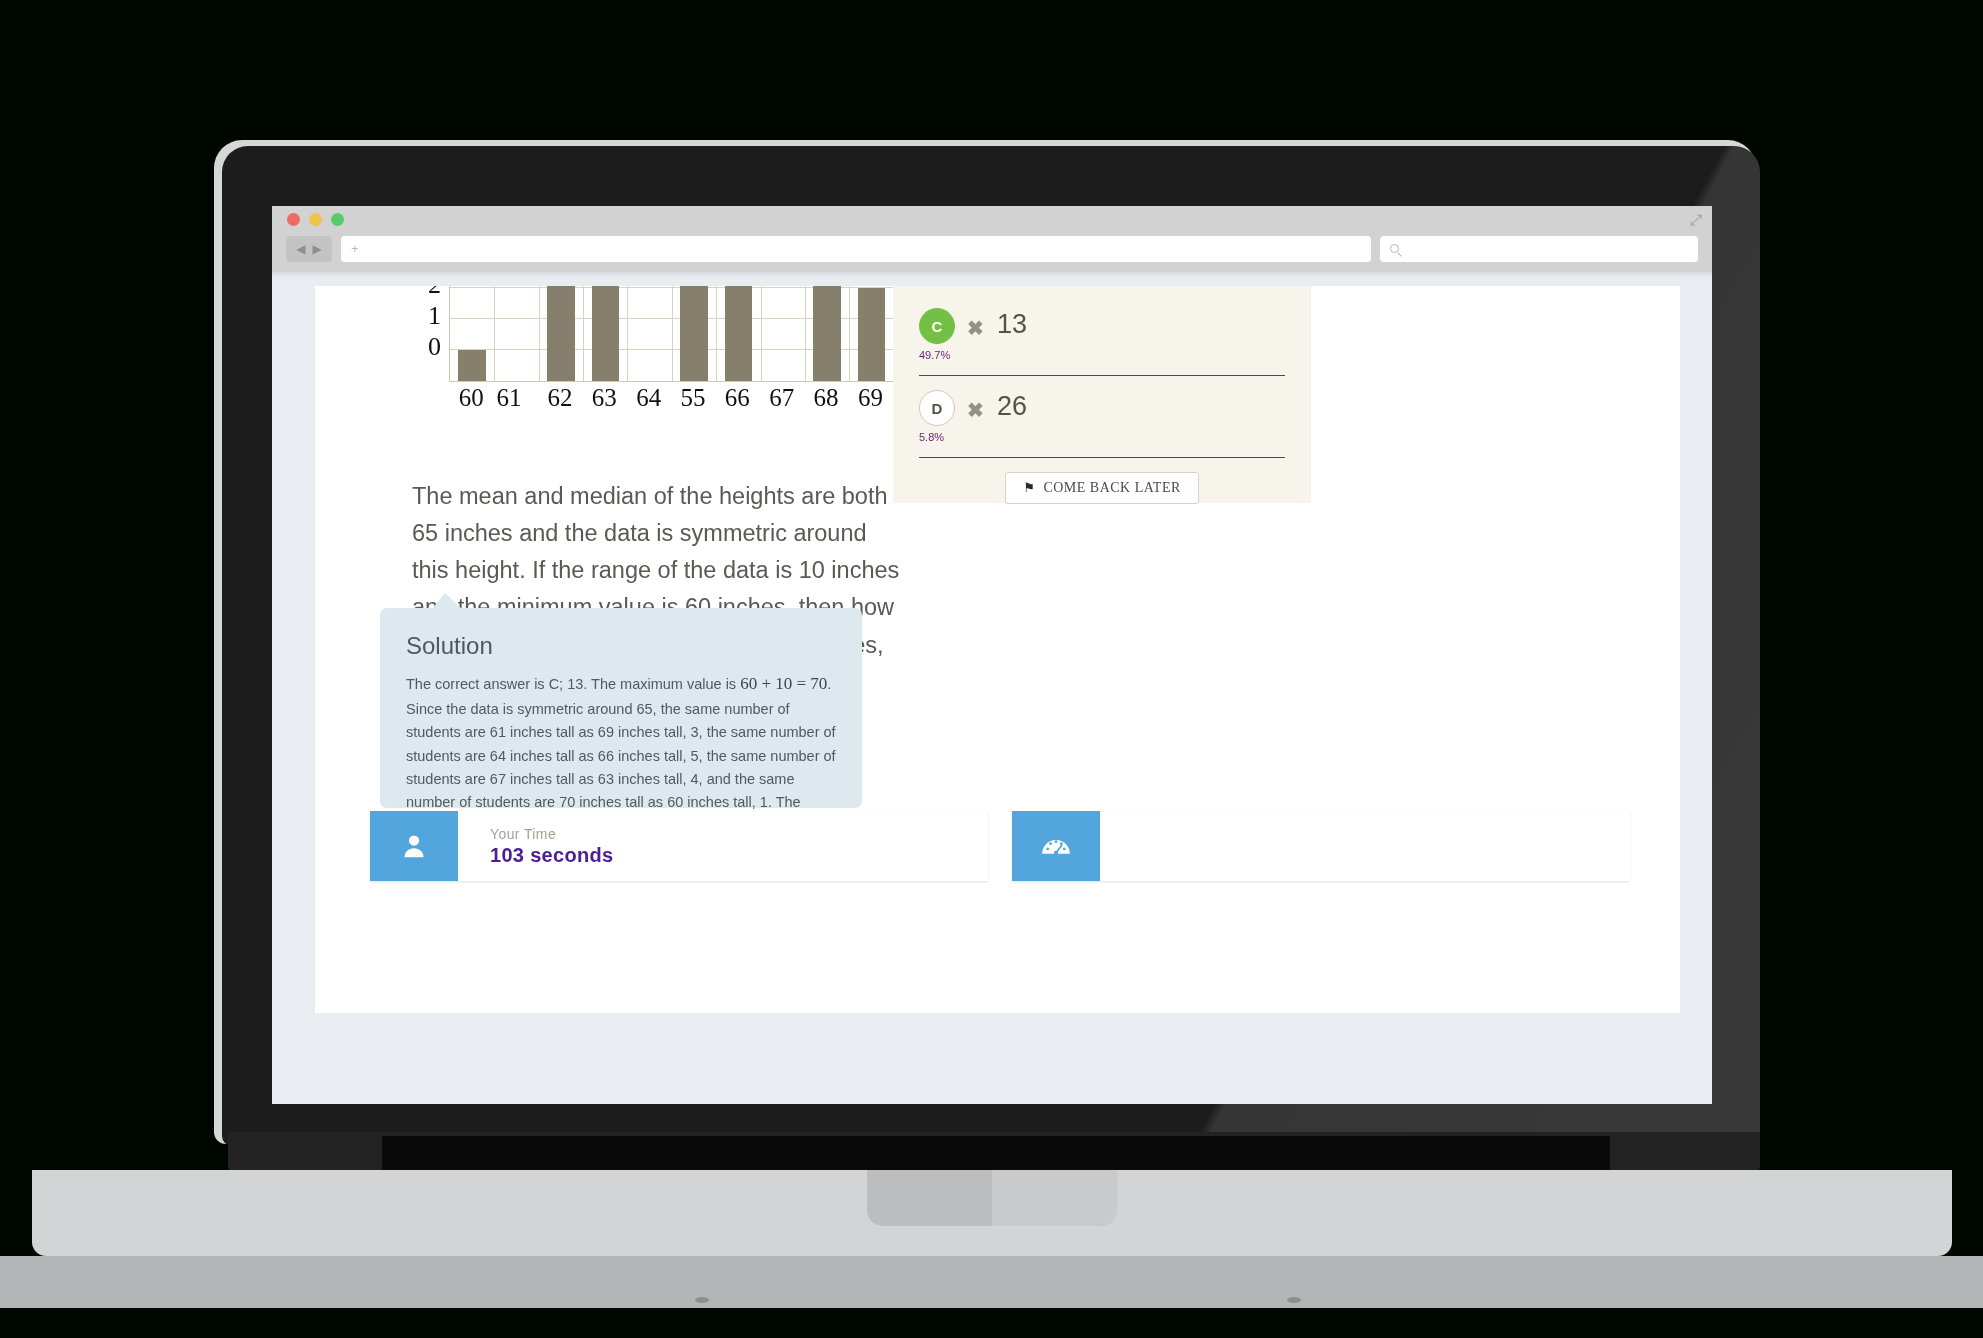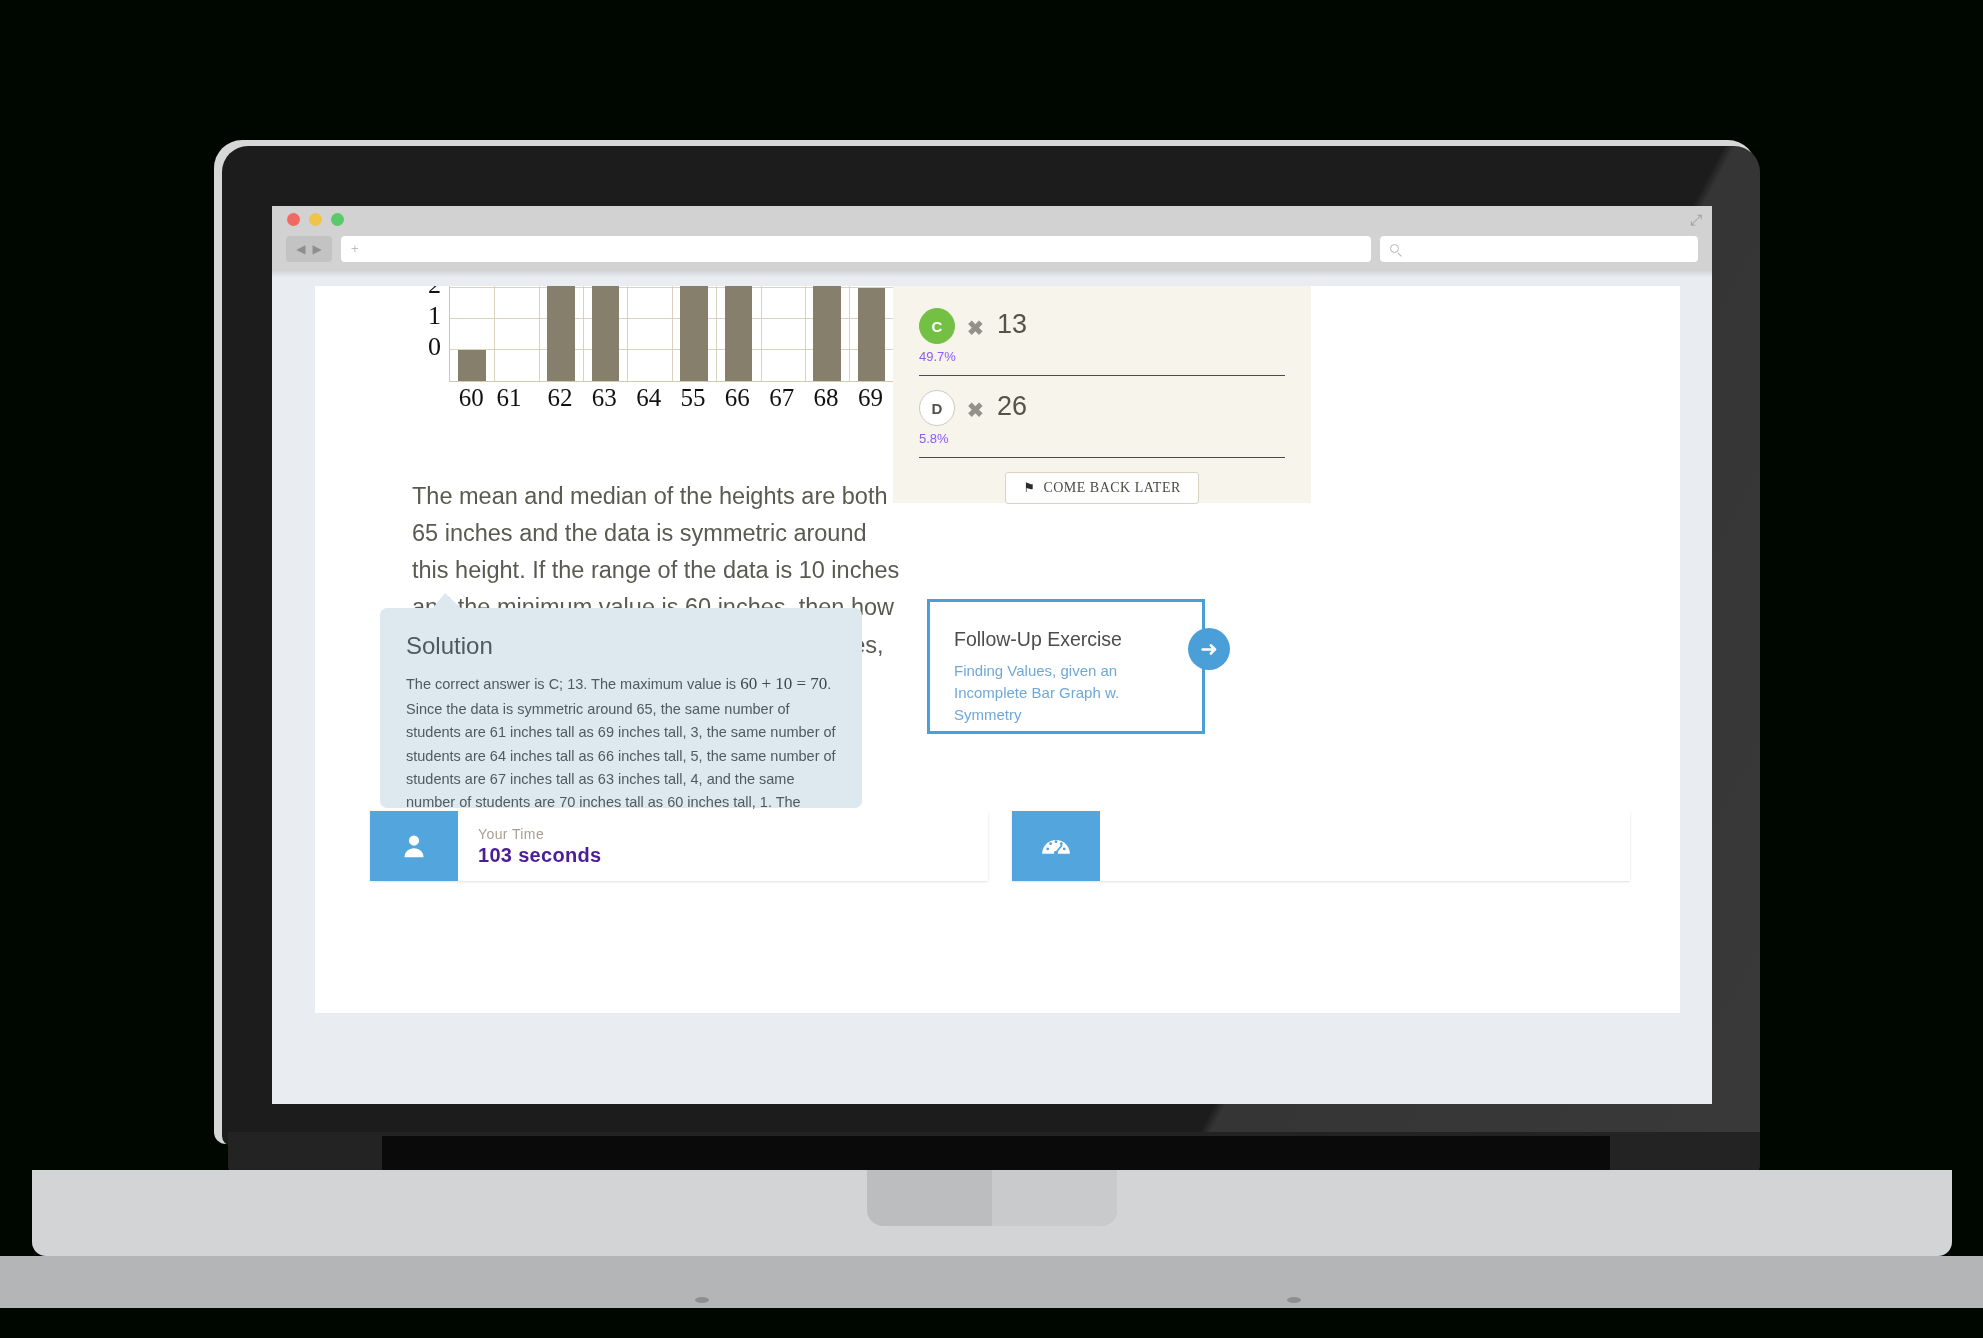--- a/index.html
+++ b/index.html
@@ -224,21 +224,21 @@
   .ans-x {
     position: absolute; left: 48px; top: 12px;
     color: #8a8madd; font-size: 20px; font-weight: bold; color: #94918a;
   }
   .ans-val {
     position: absolute; left: 78px; top: 5px;
     font-size: 27px; color: #55524a;
   }
   .ans-pct {
     position: absolute; left: 0; top: 45px;
-    font-size: 13px; color: #8b5cf6;
+    font-size: 11px; color: #701a75;
   }
   .cbl-wrap { text-align: center; padding-top: 4px; }
   .cbl-btn {
     display: inline-flex; align-items: center; gap: 8px;
     background: #fff; border: 1px solid #d8d3c3;
     border-radius: 3px; padding: 7px 17px;
     font-family: "Liberation Serif", serif;
     font-size: 14px; letter-spacing: 0.5px; color: #4e4b44;
     cursor: pointer;
   }
@@ -286,21 +286,21 @@
   }
   .stat {
     flex: 1; height: 70px; display: flex; background: #fff;
     box-shadow: 0 1px 2px rgba(0,0,0,0.12);
   }
   .stat-icon {
     width: 88px; background: #52a5dd;
     display: flex; align-items: center; justify-content: center;
     color: #fff;
   }
-  .stat-text { flex: 1; padding: 15px 0 0 20px; }
+  .stat-text { flex: 1; padding: 15px 0 0 32px; }
   .stat-label { font-size: 14px; color: #a89f93; letter-spacing: .4px; }
   .stat-value { font-size: 20px; font-weight: bold; color: #4c1d95; margin-top: 2px; letter-spacing: .3px; }
 </style>
 </head>
 <body>
 
 <div id="laptop-scene">
 
   <div class="lid-outer">
     <div class="lid-sheen"></div>
@@ -410,25 +410,20 @@
             </button>
           </div>
         </div>
 
         <div class="solution">
           <div class="sol-tail"></div>
           <div class="sol-title">Solution</div>
           <div class="sol-body"><span>The correct answer is C; 13. The maximum value is </span><span class="mathy">60 + 10 = 70</span><span>. Since the data is symmetric around 65, the same number of students are 61 inches tall as 69 inches tall, 3, the same number of students are 64 inches tall as 66 inches tall, 5, the same number of students are 67 inches tall as 63 inches tall, 4, and the same number of students are 70 inches tall as 60 inches tall, 1. The number of students who are 61 inches, 64 inches, 67 inches, or 70 inches tall is </span><span class="mathy">3 + 5 + 4 + 1 = 13</span><span>.</span></div>
         </div>
 
-        <div class="followup">
-          <div class="fu-title">Follow-Up Exercise</div>
-          <div class="fu-sub">Finding Values, given an Incomplete Bar Graph w. Symmetry</div>
-          <div class="fu-arrow">➜</div>
-        </div>
 
         <div class="stats">
 
           <div class="stat">
             <div class="stat-icon">
               <svg width="30" height="30" viewBox="0 0 24 24" fill="#fff" aria-hidden="true">
                 <circle cx="12" cy="7.6" r="4.1"></circle>
                 <path d="M4.4 21c0-4.3 3.4-7.2 7.6-7.2S19.6 16.7 19.6 21z"></path>
               </svg>
             </div>

